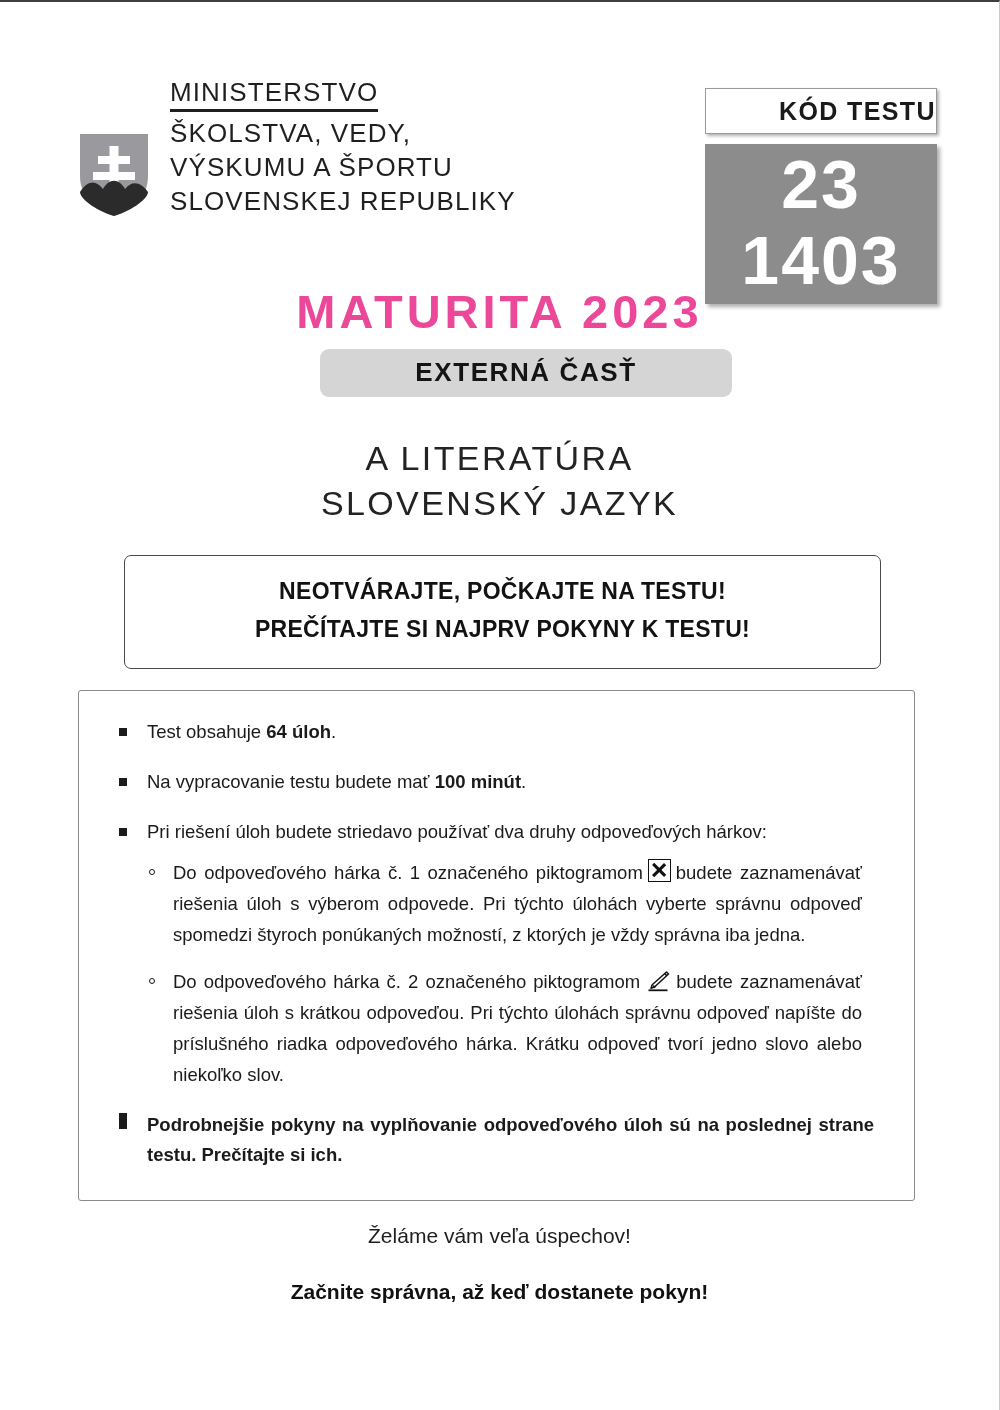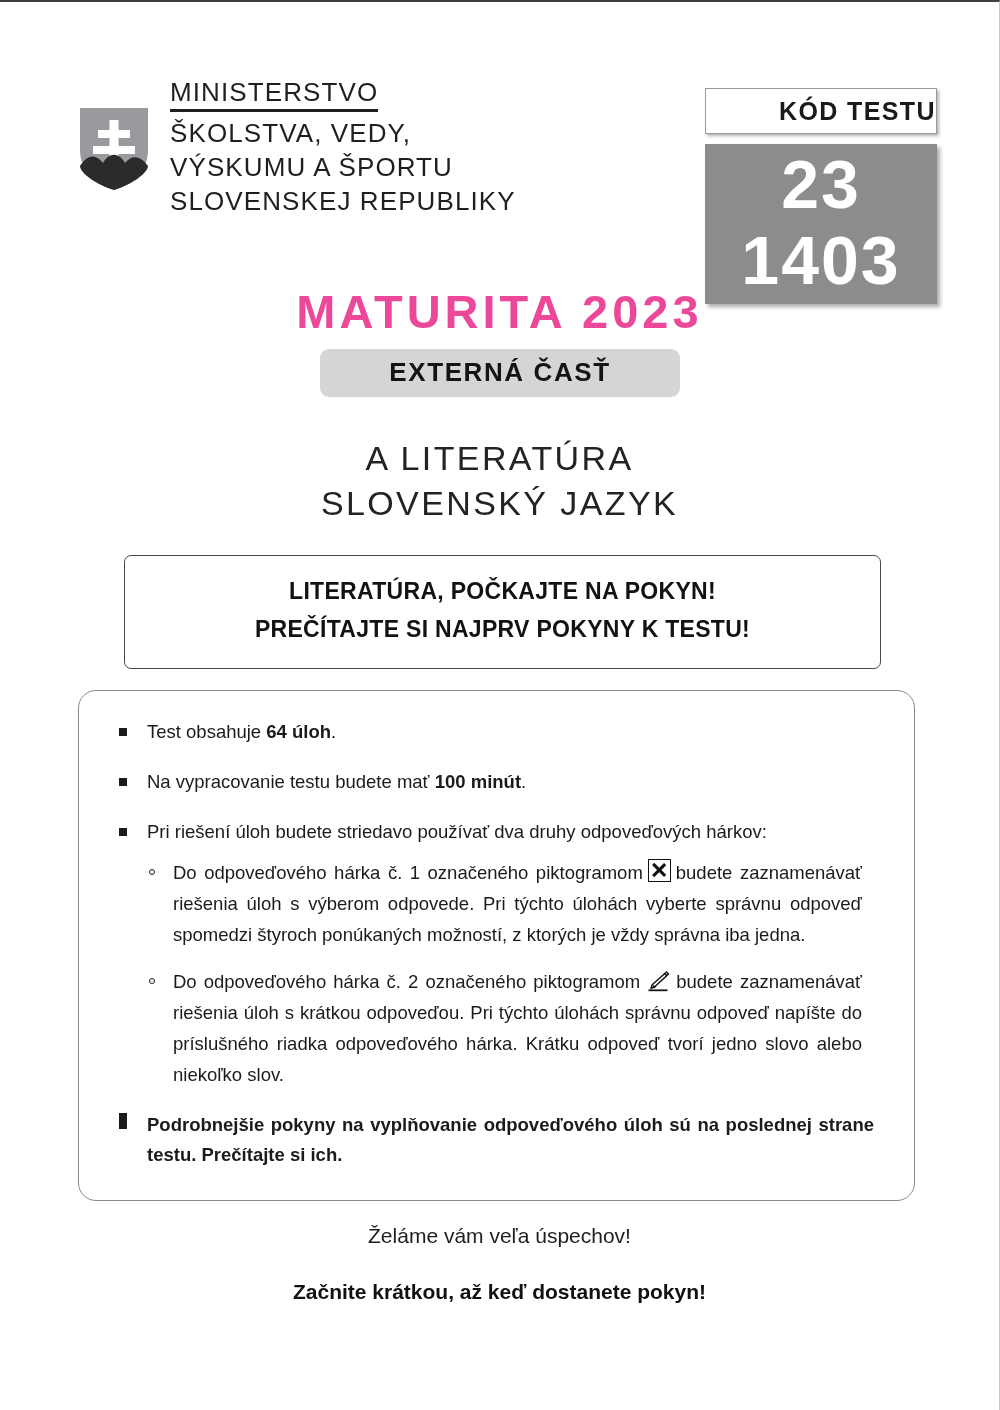--- a/index.html
+++ b/index.html
@@ -28,21 +28,21 @@
     top: 72px;
     left: 78px;
     right: 62px;
     height: 150px;
   }
   .brand {
     position: absolute;
     top: 0;
     left: 0;
     display: flex;
-    align-items: center;
+    align-items: flex-end;
   }
   .coat-of-arms {
     width: 72px;
     height: 86px;
     flex: 0 0 auto;
     margin-top: 6px;
   }
   .brand-text {
     margin-left: 20px;
     margin-top: 4px;
@@ -106,21 +106,21 @@
     text-align: center;
     font-size: 47px;
     font-weight: bold;
     letter-spacing: 4px;
     color: #ec4899;
   }
   .subtitle-band {
     position: absolute;
     top: 347px;
     left: 320px;
-    width: 360px;
+    width: 412px;
     background: #d5d5d5;
     border-radius: 9px;
     text-align: center;
     font-size: 26px;
     font-weight: bold;
     letter-spacing: 1.6px;
     color: #141414;
     padding: 8px 0 9px 0;
   }
   .subject {
@@ -155,21 +155,21 @@
     line-height: 1.65;
   }
 
   
   .instructions-box {
     position: absolute;
     top: 688px;
     left: 78px;
     right: 84px;
     border: 1px solid #8a8a8a;
-    border-radius: 18px;
+    border-radius: 3px;
     padding: 26px 40px 28px 26px;
     box-sizing: border-box;
   }
   ul.lvl1 {
     list-style: none;
     margin: 0;
     padding: 0;
   }
   ul.lvl1 > li {
     position: relative;
@@ -306,21 +306,21 @@
   <div class="main-title">MATURITA 2023</div>
 
   <div class="subtitle-band">EXTERNÁ ČASŤ</div>
 
   <div class="subject">
     <div>A LITERATÚRA</div>
     <div>SLOVENSKÝ JAZYK</div>
   </div>
 
   <div class="notice-box">
-    <div class="notice-line">LITERATÚRA, POČKAJTE NA POKYN!</div>
+    <div class="notice-line">NEOTVÁRAJTE, POČKAJTE NA TESTU!</div>
     <div class="notice-line">PREČÍTAJTE SI NAJPRV POKYNY K TESTU!</div>
   </div>
 
   <div class="instructions-box">
     <ul class="lvl1">
 
       <li>
         <span class="sq"></span>
         <span>Test obsahuje </span><b>64 úloh</b><span>.</span>
       </li>
@@ -357,15 +357,15 @@
 
       <li class="bold-item">
         <span class="sq"></span>
         <span>Podrobnejšie pokyny na vyplňovanie odpoveďového úloh sú na poslednej strane testu. Prečítajte si ich.</span>
       </li>
 
     </ul>
   </div>
 
   <div class="wish">Želáme vám veľa úspechov!</div>
-  <div class="start-note">Začnite krátkou, až keď dostanete pokyn!</div>
+  <div class="start-note">Začnite správna, až keď dostanete pokyn!</div>
 
 </div>
 
 </body></html>

